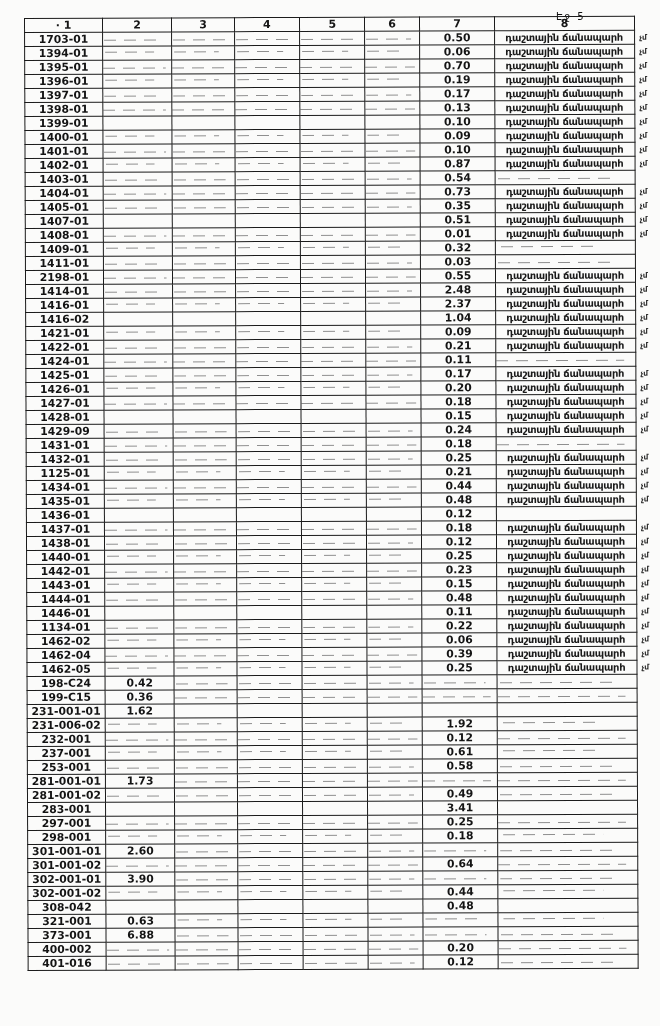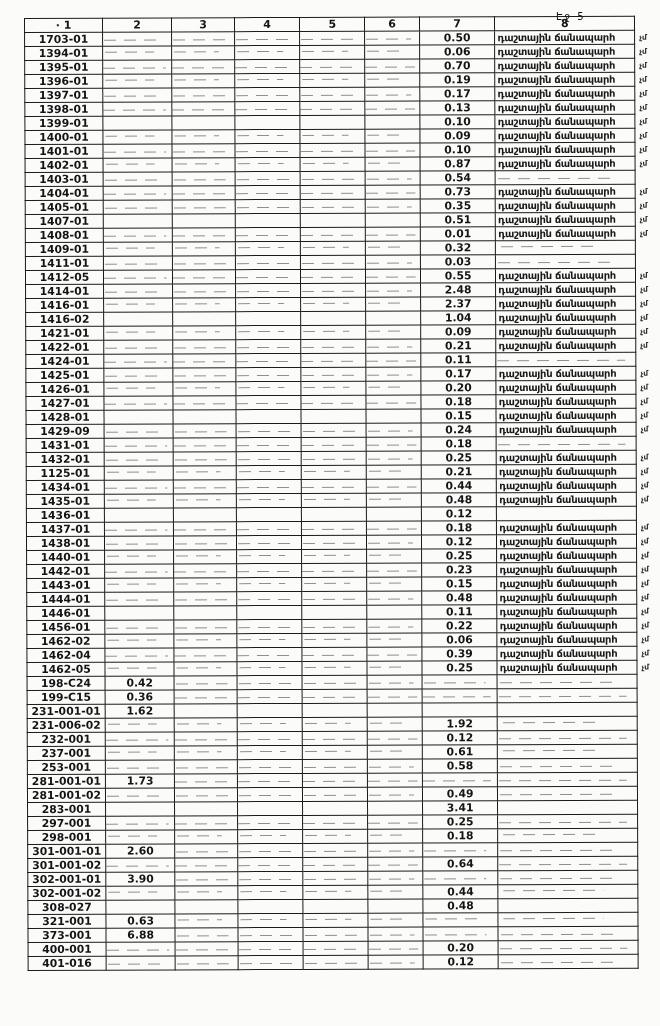--- a/index.html
+++ b/index.html
@@ -27,21 +27,21 @@
     text-align:center;
     font-size:11px;font-weight:bold;
     line-height:12px;
     overflow:hidden;white-space:nowrap;
   }
   th{font-size:11px;color:#151515;}
   td.id{font-size:10.8px;}
   td.val{font-size:10.8px;}
   td.road{
     text-align:left;font-size:10px;letter-spacing:-0.3px;
-    padding-left:2px;color:#1a1a1a;
+    padding-left:10px;color:#1a1a1a;
   }
   th.note,td.note{
     border:none;background:transparent;
     font-size:7.5px;font-weight:bold;text-align:left;
     padding-left:4px;color:#2f2f2f;width:20px;
   }
   
   td.sm{
     background-image:repeating-linear-gradient(90deg,#8f8f8f 0 12px,rgba(0,0,0,0) 12px 20px);
     background-size:84% 1px;background-repeat:no-repeat;background-position:8% 62%;
@@ -262,21 +262,21 @@
         <td class="sm"></td>
         <td class="sm"></td>
         <td class="sm"></td>
         <td class="sm"></td>
         <td class="sm"></td>
         <td class="val">0.03</td>
         <td class="sm"></td>
         <td class="note"></td>
       </tr>
       <tr>
-        <td class="id">1412-05</td>
+        <td class="id">2198-01</td>
         <td class="sm"></td>
         <td class="sm"></td>
         <td class="sm"></td>
         <td class="sm"></td>
         <td class="sm"></td>
         <td class="val">0.55</td>
         <td class="road">դաշտային ճանապարհ</td>
         <td class="note">չմ</td>
       </tr>
       <tr>
@@ -537,21 +537,21 @@
         <td class="sm"></td>
         <td class="sm"></td>
         <td class="sm"></td>
         <td class="sm"></td>
         <td class="sm"></td>
         <td class="val">0.11</td>
         <td class="road">դաշտային ճանապարհ</td>
         <td class="note">չմ</td>
       </tr>
       <tr>
-        <td class="id">1456-01</td>
+        <td class="id">1134-01</td>
         <td class="sm"></td>
         <td class="sm"></td>
         <td class="sm"></td>
         <td class="sm"></td>
         <td class="sm"></td>
         <td class="val">0.22</td>
         <td class="road">դաշտային ճանապարհ</td>
         <td class="note">չմ</td>
       </tr>
       <tr>
@@ -757,21 +757,21 @@
         <td class="sm"></td>
         <td class="sm"></td>
         <td class="sm"></td>
         <td class="sm"></td>
         <td class="sm"></td>
         <td class="val">0.44</td>
         <td class="sm"></td>
         <td class="note"></td>
       </tr>
       <tr>
-        <td class="id">308-027</td>
+        <td class="id">308-042</td>
         <td class="sm"></td>
         <td class="sm"></td>
         <td class="sm"></td>
         <td class="sm"></td>
         <td class="sm"></td>
         <td class="val">0.48</td>
         <td class="sm"></td>
         <td class="note"></td>
       </tr>
       <tr>
@@ -790,21 +790,21 @@
         <td class="val">6.88</td>
         <td class="sm"></td>
         <td class="sm"></td>
         <td class="sm"></td>
         <td class="sm"></td>
         <td class="sm"></td>
         <td class="sm"></td>
         <td class="note"></td>
       </tr>
       <tr>
-        <td class="id">400-001</td>
+        <td class="id">400-002</td>
         <td class="sm"></td>
         <td class="sm"></td>
         <td class="sm"></td>
         <td class="sm"></td>
         <td class="sm"></td>
         <td class="val">0.20</td>
         <td class="sm"></td>
         <td class="note"></td>
       </tr>
       <tr>

